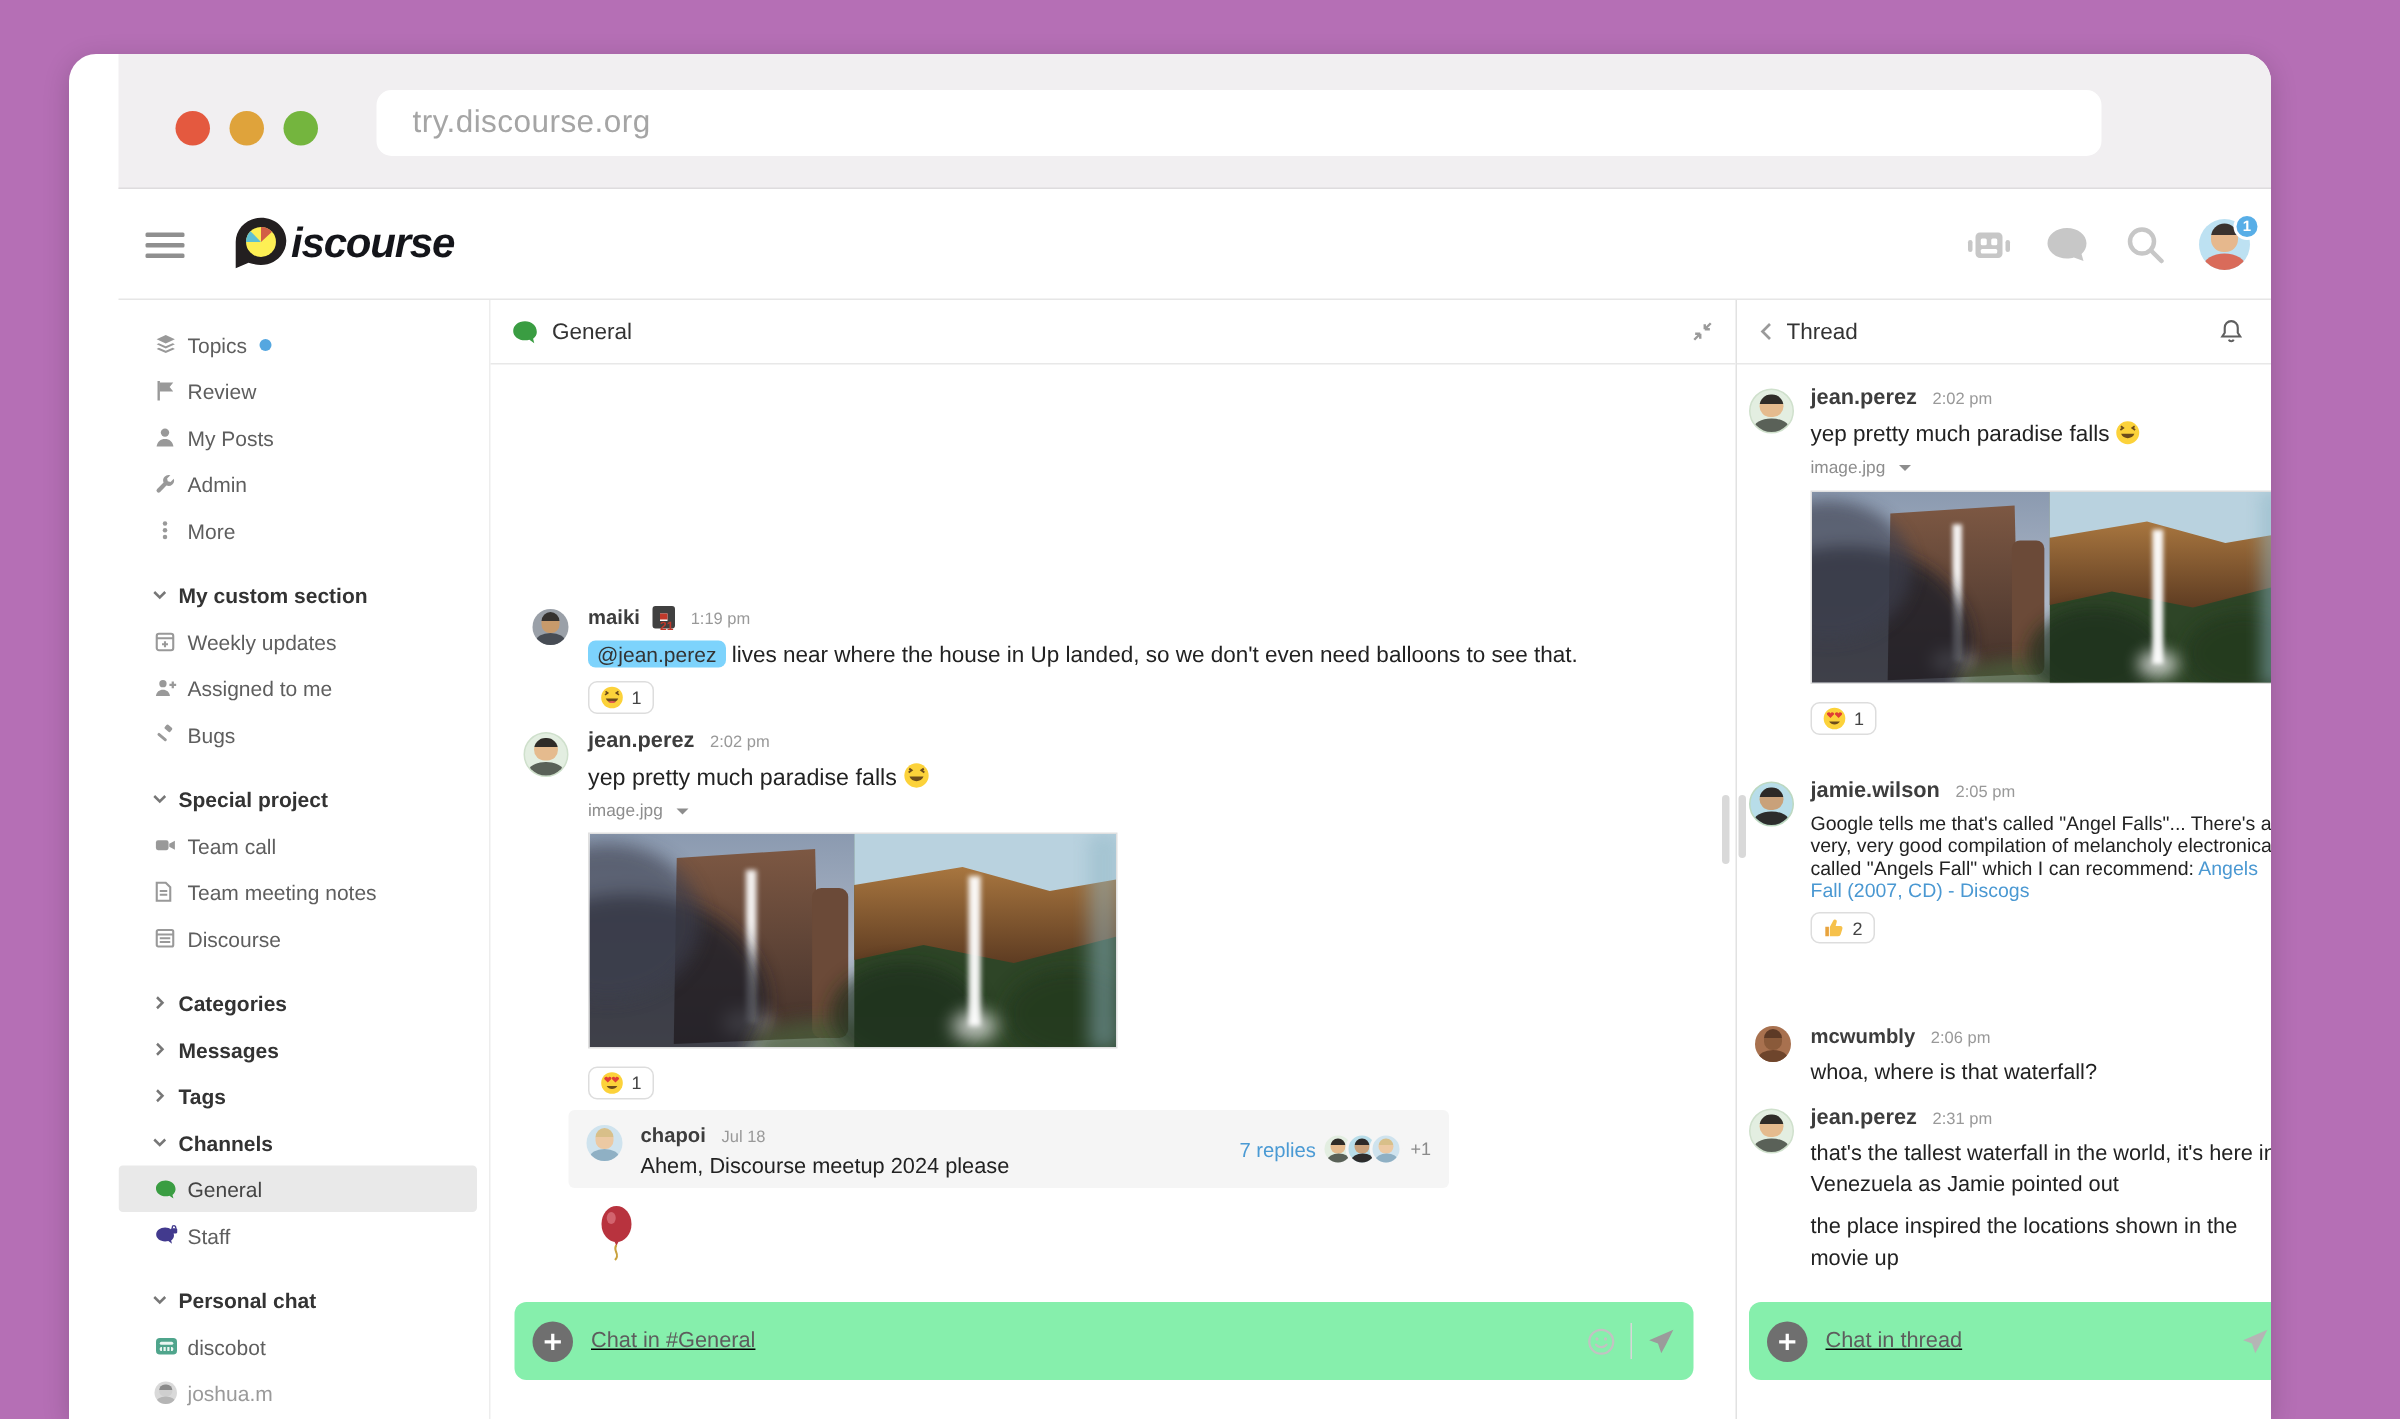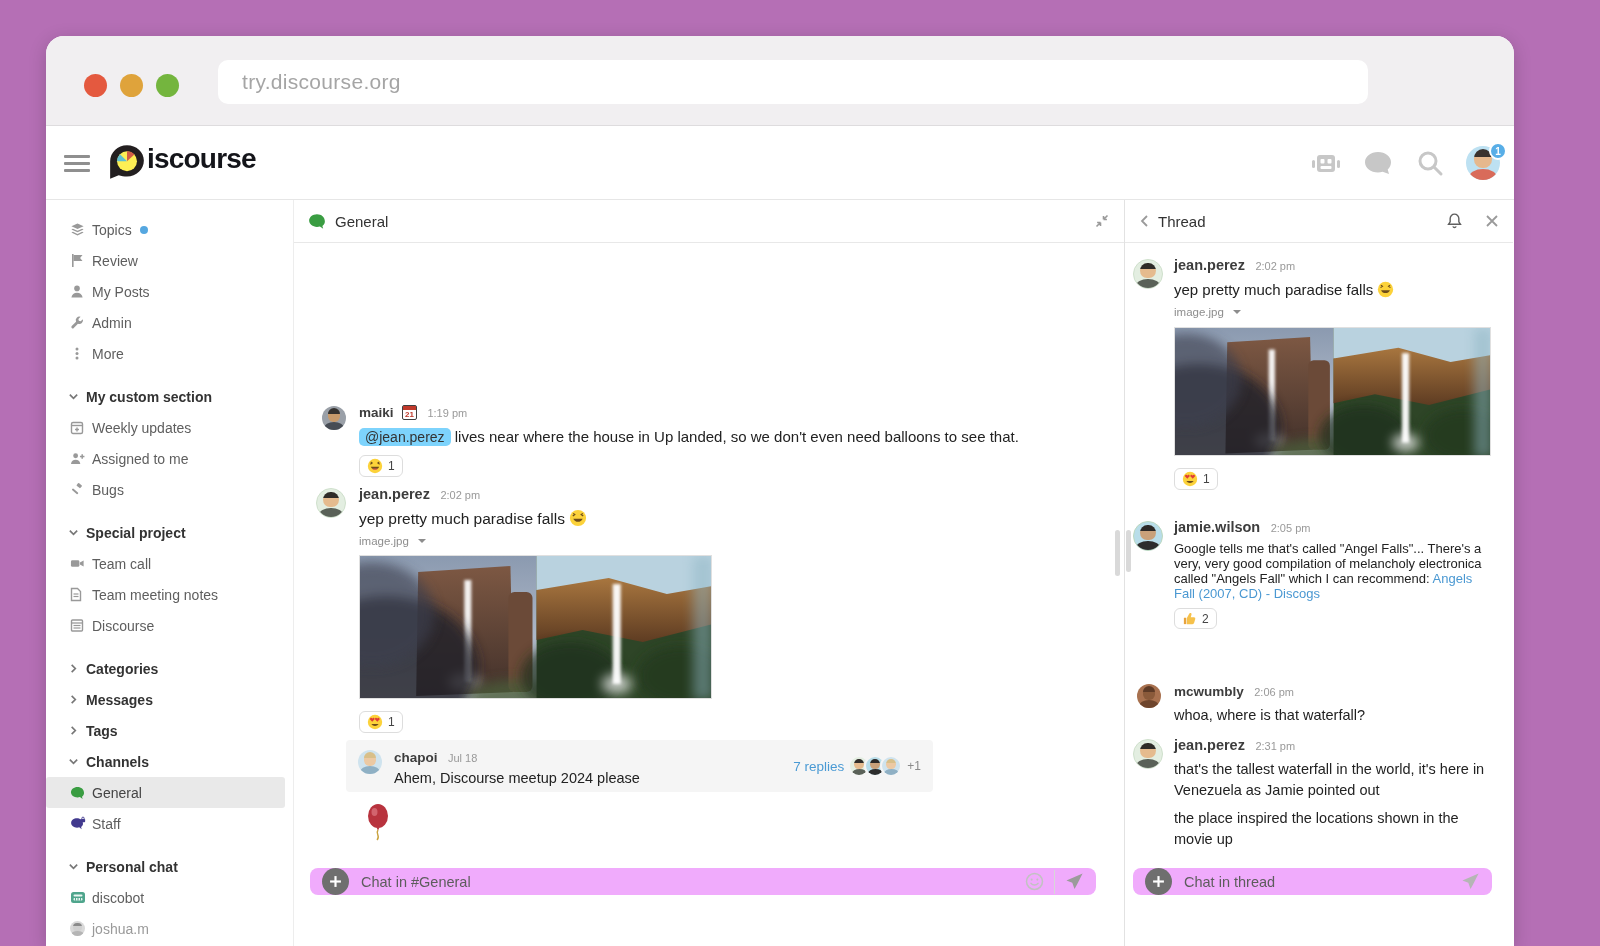--- a/index.html
+++ b/index.html
@@ -1,36 +1,36 @@
 <!DOCTYPE html>
 <html><head>
 <meta charset="utf-8">
 <style>
   * { margin:0; padding:0; box-sizing:border-box; }
   html,body { width:1600px; height:946px; overflow:hidden; }
   body { background:#b56fb5; font-family:"Liberation Sans", sans-serif; position:relative; }
 
   .window { position:absolute; left:46px; top:36px; width:1468px; height:910px;
             background:#fff; border-radius:18px 18px 0 0; overflow:hidden;
-            box-shadow:0 4px 18px rgba(0,0,0,.18); }
+            box-shadow:0 4px 18px rgba(0,0,0,.18);padding-left:33px; }
 
   
   .chrome { position:relative; height:90px; background:#f1eff1; border-bottom:1px solid #dedcde; }
   .traffic { position:absolute; top:38px; left:38px; display:flex; gap:13px; }
   .light { width:23px; height:23px; border-radius:50%; }
   .light.red{ background:#e4593f; } .light.yellow{ background:#dfa33b; } .light.green{ background:#74b53e; }
   .urlbar { position:absolute; left:172px; top:24px; width:1150px; height:44px; background:#fff;
             border-radius:10px; display:flex; align-items:center; padding-left:24px;
             font-size:21px; color:#a5a5a5; letter-spacing:.3px; }
 
   
   .dheader { position:relative; height:74px; background:#fff; border-bottom:1px solid #e6e6e6; }
   .hamburger { position:absolute; left:18px; top:25px; width:28px; height:24px; cursor:pointer; }
   .hamburger i { display:block; width:26px; height:3px; background:#8f8f8f; margin:4px 0; border-radius:1px; }
-  .logo { position:absolute; left:62px; top:17px; display:flex; align-items:flex-start; }
+  .logo { position:absolute; left:76px; top:17px; display:flex; align-items:center;font-style:italic; }
   .logo svg { width:38px; height:38px; }
   .logo-text { font-size:28px; font-weight:700; color:#14151a; letter-spacing:-.8px; margin-left:1px; }
   .hicons { position:absolute; right:14px; top:0; height:74px; display:flex; align-items:center; gap:20px; }
   .hicon { width:32px; height:32px; display:flex; align-items:center; justify-content:center; cursor:pointer; }
   .avatar-wrap { position:relative; width:34px; height:34px; }
   .badge { position:absolute; top:-4px; right:-7px; min-width:18px; height:18px; border-radius:9px;
            background:#58aee7; border:2px solid #fff; color:#fff; font-size:10px; font-weight:700;
            display:flex; align-items:center; justify-content:center; padding:0 3px; }
 
   
@@ -79,21 +79,21 @@
   .imgbox { border:1px solid #e0e0e0; overflow:hidden; }
   .imgbox svg { display:block; }
 
   .preview-card { position:absolute; background:#f5f5f5; border-radius:4px; display:flex; padding:8px 12px; cursor:pointer; }
   .replies { color:#4a9ad4; font-size:13.5px; }
   .mini-avs { display:flex; margin-left:10px; }
   .mini-avs .avatar { width:22px; height:22px; border:2px solid #f5f5f5; margin-left:-6px; }
   .more-count { font-size:12px; color:#8a8a8a; margin-left:5px; }
 
   
-  .composer { position:absolute; height:27px; background:#f0abfc; border-radius:8px; display:flex; align-items:center; padding:0 12px; }
+  .composer { position:absolute; height:52px; background:#86efac; border-radius:8px; display:flex; align-items:center; padding:0 12px;text-decoration:underline; }
   .plus-btn { width:27px; height:27px; border-radius:50%; background:#6f6f6f; display:flex; align-items:center; justify-content:center; cursor:pointer; flex:none; }
   .composer-ph { margin-left:12px; font-size:14.5px; color:#5d5d5d; flex:1; }
   .comp-div { width:1px; height:24px; background:#d7d7d7; margin:0 10px; }
 
   
   .panel-head { height:43px; border-bottom:1px solid #e8e8e8; display:flex; align-items:center; padding:0 14px; }
   .panel-title { font-size:15px; color:#333; margin-left:9px; }
   .scroll-thumb { position:absolute; width:5px; border-radius:3px; background:#d9d9d9; }
 
   .link { color:#4a98d2; cursor:pointer; }
@@ -396,21 +396,21 @@
               </g>
             </svg>
         </span>
       </div>
 
       <div class="msg" style="left:28px; top:203px;">
         <div class="avatar av-maiki" style="width:24px;height:24px;margin-top:3px;"></div>
         <div style="margin-left:13px;">
           <div>
             <span class="uname">maiki</span>
-            <span class="emoji" style="position:relative;display:inline-block;width:15px;height:15px;margin-left:4px;background:#fff;border:1px solid #404040;border-radius:2px;">
+            <span class="emoji" style="position:relative;display:inline-block;width:15px;height:15px;margin-left:4px;background:#fff;border:5px solid #404040;border-radius:2px;">
               <i style="position:absolute;left:0;top:0;right:0;height:4px;background:#c0392b;"></i>
               <i style="position:absolute;left:0;right:0;top:4px;bottom:0;font-style:normal;font-size:8px;font-weight:700;color:#c0392b;text-align:center;line-height:10px;">21</i>
             </span>
             <span class="tstamp">1:19 pm</span>
           </div>
           <div class="mtext">
             <span class="mention">@jean.perez</span>
             <span>lives near where the house in Up landed, so we don't even need balloons to see that.</span>
           </div>
           <div style="margin-top:7px;">

